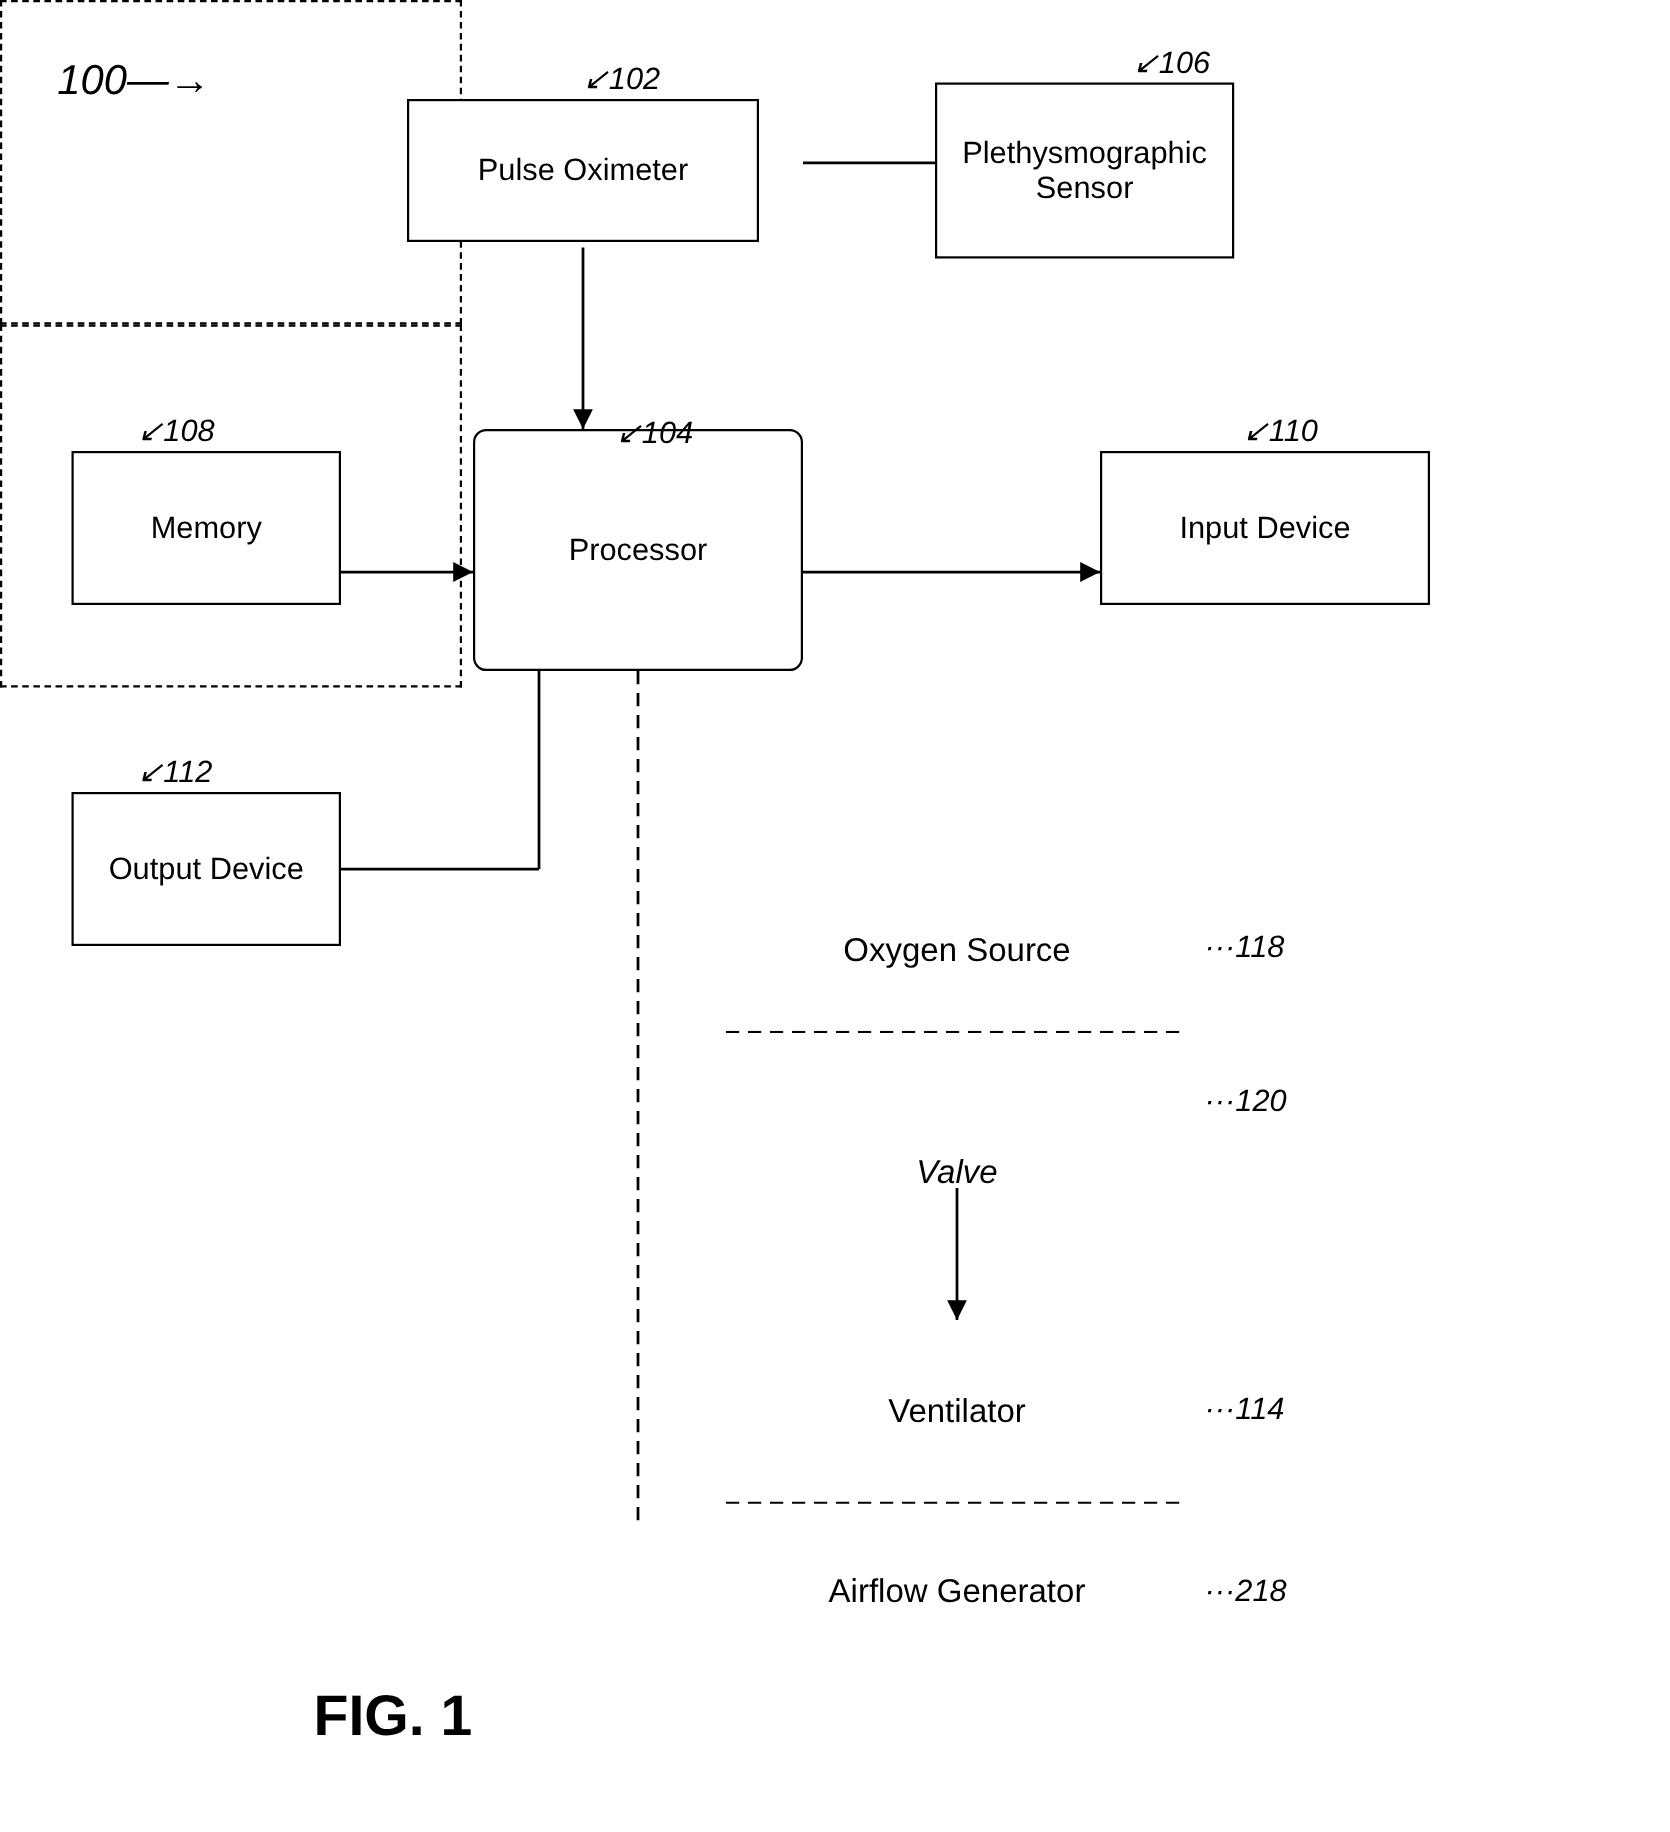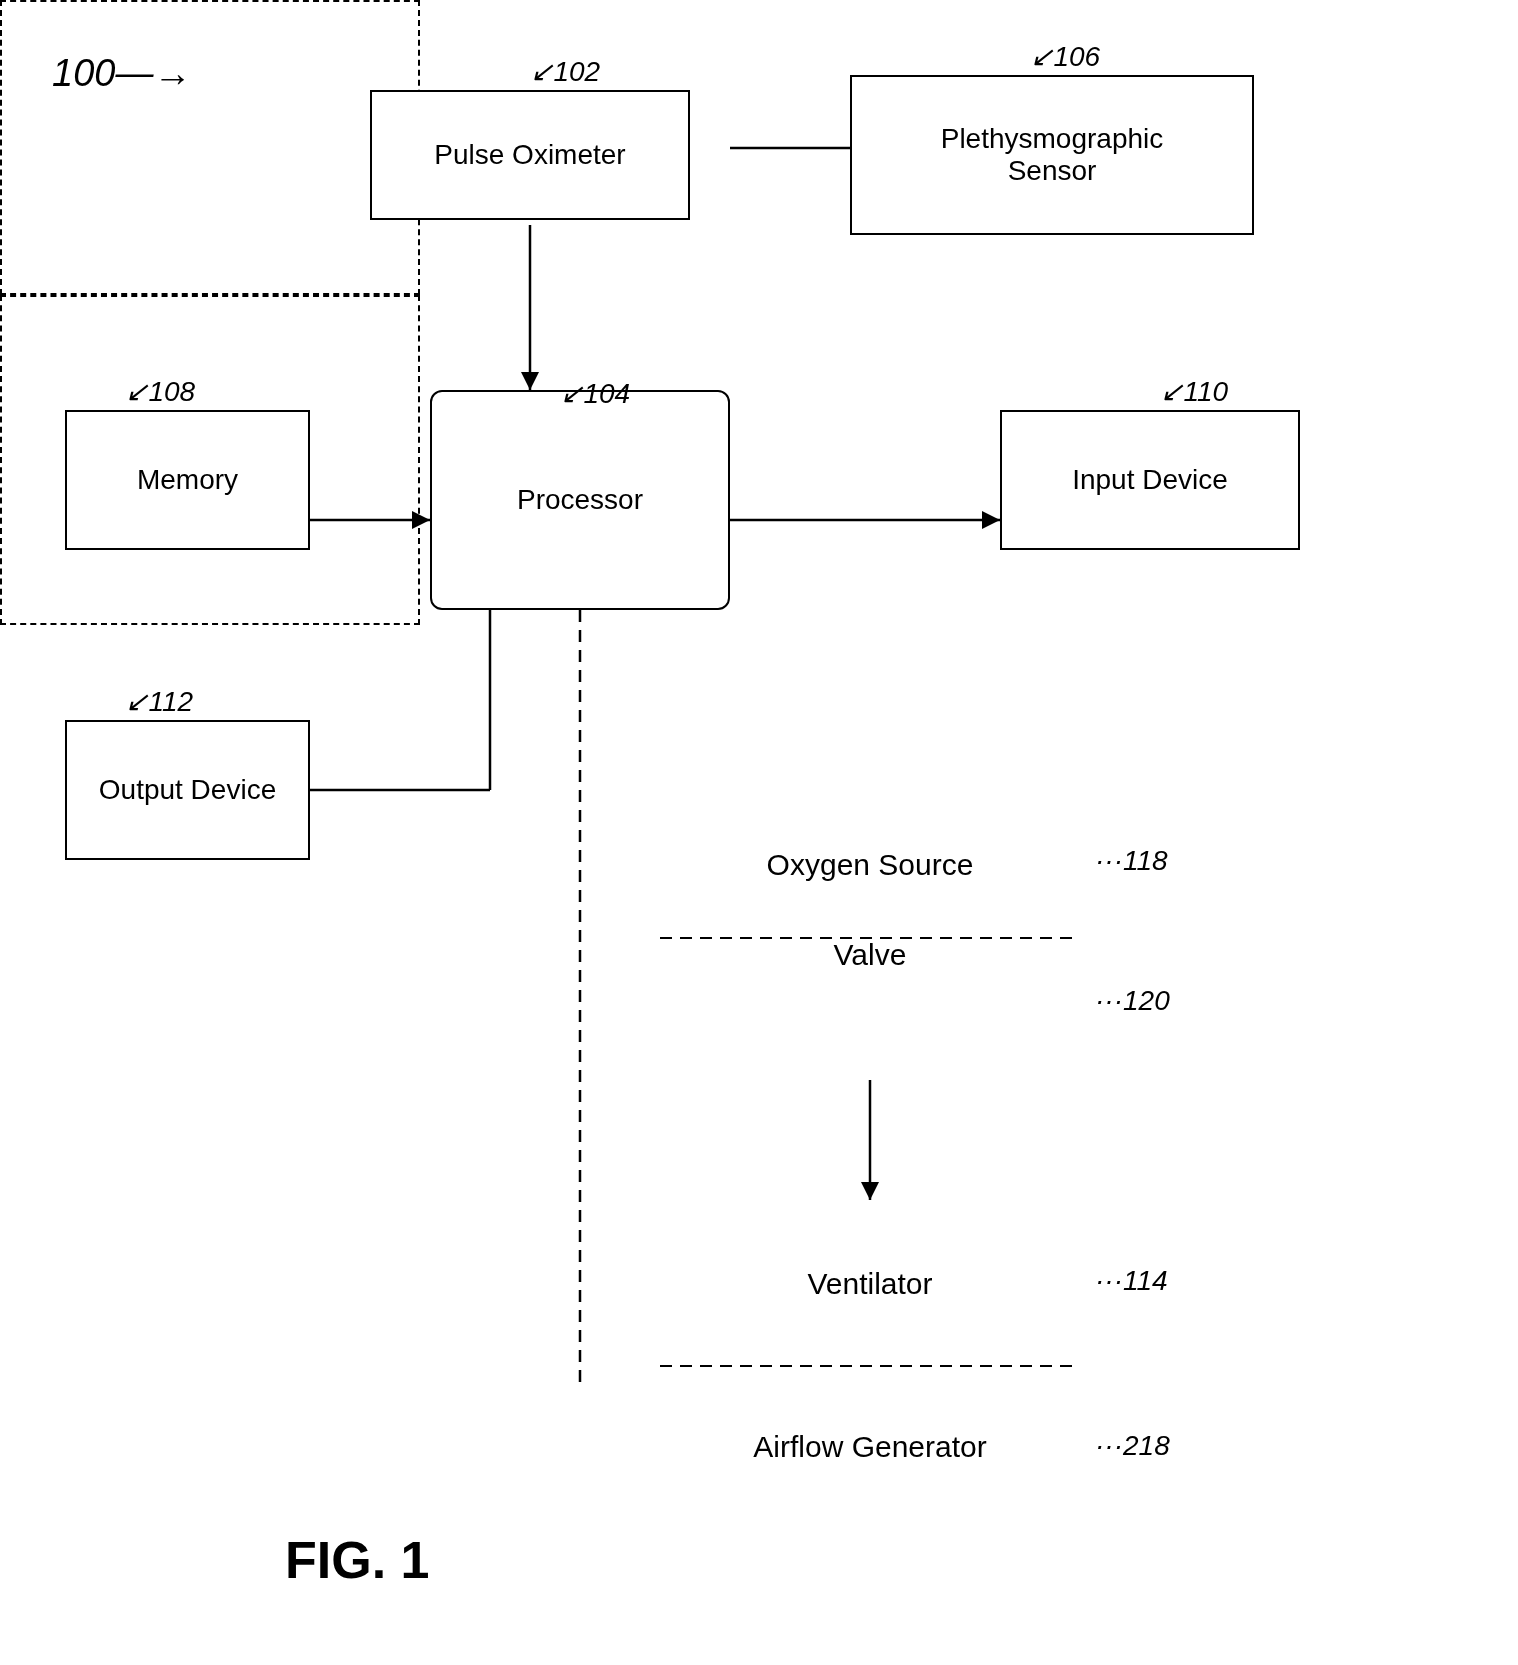--- a/index.html
+++ b/index.html
@@ -95,21 +95,21 @@
   </div>
 
   <div class="box" style="left:370px; top:90px; width:320px; height:130px;">
     <span>Pulse Oximeter</span>
   </div>
 
   <div class="label-ref" style="left:530px; top:55px; font-style:italic;">
     ↙<span>102</span>
   </div>
 
-  <div class="box" style="left:850px; top:75px; width:404px; height:160px;">
+  <div class="box" style="left:850px; top:75px; width:272px; height:160px;">
     <span>Plethysmographic<br>Sensor</span>
   </div>
 
   <div class="label-ref" style="left:1030px; top:40px; font-style:italic;">
     ↙<span>106</span>
   </div>
 
   <div class="box" style="left:430px; top:390px; width:300px; height:220px;border-radius:12px;">
     <span>Processor</span>
   </div>
@@ -123,21 +123,21 @@
   </div>
 
   <div class="label-ref" style="left:125px; top:375px; font-style:italic;">
     ↙<span>108</span>
   </div>
 
   <div class="box" style="left:1000px; top:410px; width:300px; height:140px;">
     <span>Input Device</span>
   </div>
 
-  <div class="label-ref" style="left:1160px; top:375px; ">
+  <div class="label-ref" style="left:1130px; top:375px; ">
     ↙<span>110</span>
   </div>
 
   <div class="box" style="left:65px; top:720px; width:245px; height:140px;">
     <span>Output Device</span>
   </div>
 
   <div class="label-ref" style="left:125px; top:685px; font-style:italic;">
     ↙<span>112</span>
   </div>
@@ -146,21 +146,21 @@
 
   <div style="position:absolute; left:661px; top:791px; width:418px; height:147px; display:flex; align-items:center; justify-content:center; text-align:center; font-size:30px;">
     <span>Oxygen
 Source</span>
   </div>
 
   <svg style="position:absolute; top:937px; left:660px; width:420px; height:3px;">
     <line x1="0" y1="1" x2="420" y2="1" stroke="#000" stroke-width="2" stroke-dasharray="12,8"></line>
   </svg>
 
-  <div style="position:absolute; left:661px; top:938px; width:418px; height:145px; display:flex; align-items:flex-start; justify-content:center; font-size:30px;">
+  <div style="position:absolute; left:661px; top:938px; width:418px; height:145px; display:flex; align-items:flex-end; justify-content:center; font-size:30px;font-style:italic;">
     <span>Valve</span>
   </div>
 
   <div class="label-ref" style="left:1095px; top:845px; font-style:italic;">
     ···<span>118</span>
   </div>
 
   <div class="label-ref" style="left:1095px; top:985px; font-style:italic;">
     ···<span>120</span>
   </div>

